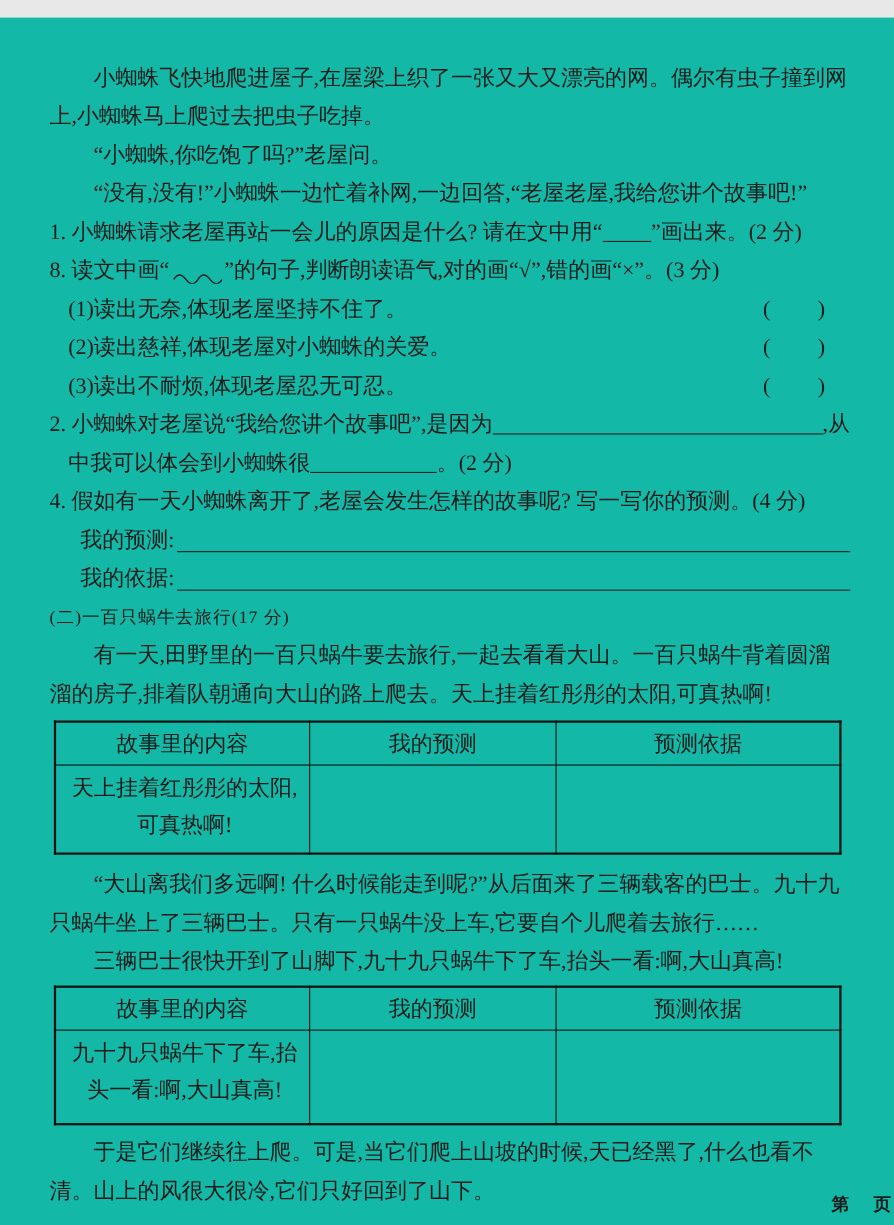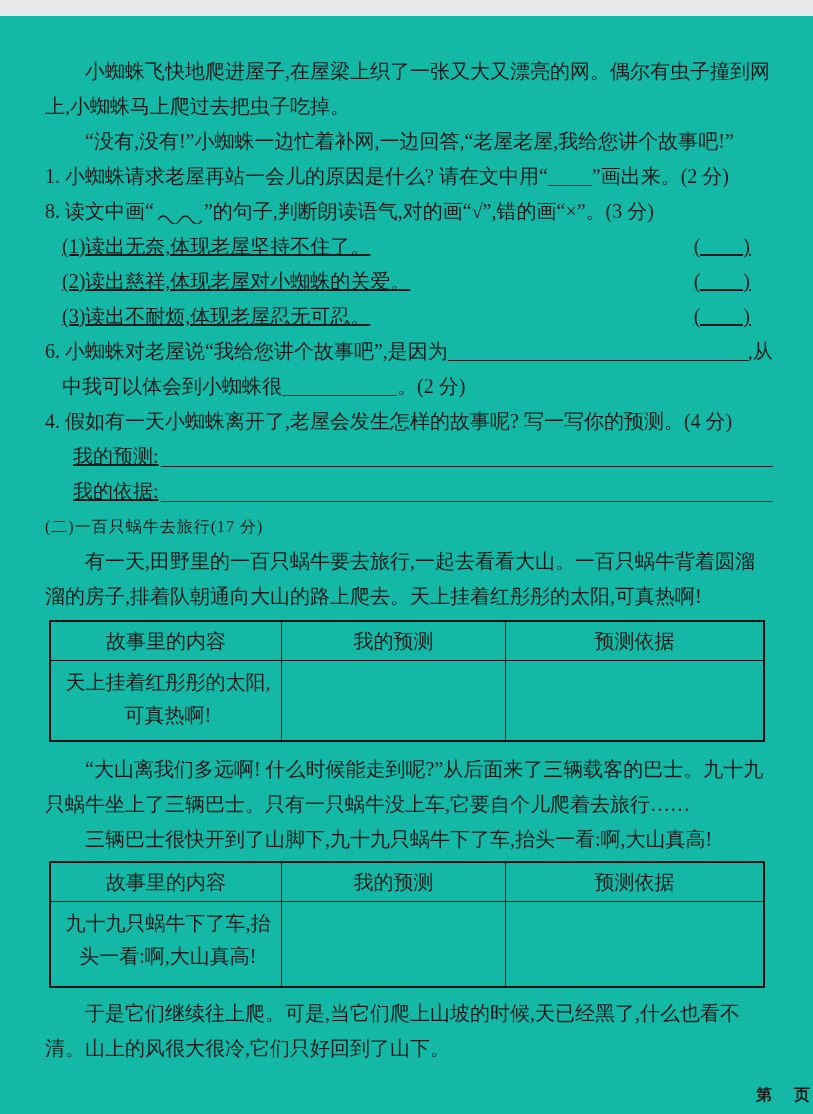--- a/index.html
+++ b/index.html
@@ -6,21 +6,21 @@
   .page{
     width:813px;height:1114px;background:#14b8a6;position:relative;
     font-family:"Liberation Serif","DejaVu Serif",serif;color:#1b1b1b;
     overflow:hidden;margin:16px auto;box-sizing:border-box;
   }
   .content{padding:38px 40px 0 45px;font-size:20px;}
   .line{height:35px;line-height:35px;white-space:nowrap;}
   .indent{padding-left:40px;}
   .sub{padding-left:17px;}
   .lab{padding-left:28px;}
-  .flexline{display:flex;align-items:center;text-decoration:underline;}
+  .flexline{display:flex;align-items:center;}
   .subq-text{flex:1;}
   .bracket{margin-right:22px;letter-spacing:1px;}
   .blank{display:inline-block;border-bottom:1.5px solid #222;height:17px;vertical-align:-3px;}
   .w44{width:44px;}
   .w300{width:300px;}
   .w115{width:115px;}
   .fill-blank{flex:1;border-bottom:1.5px solid #222;height:19px;margin-left:2px;}
   .wavy{display:inline-block;vertical-align:-6px;margin:0 2px;}
   .sec-title{text-align:left;font-weight:normal;font-size:16px;letter-spacing:1px;}
   table.ptable{
@@ -40,20 +40,21 @@
   }
 </style>
 </head>
 <body>
 
 <div class="page">
   <div class="content">
 
     <div class="line indent"><span>小蜘蛛飞快地爬进屋子,在屋梁上织了一张又大又漂亮的网。偶尔有虫子撞到网</span></div>
     <div class="line"><span>上,小蜘蛛马上爬过去把虫子吃掉。</span></div>
+    <div class="line indent"><span>“小蜘蛛,你吃饱了吗?”老屋问。</span></div>
     <div class="line indent"><span>“没有,没有!”小蜘蛛一边忙着补网,一边回答,“老屋老屋,我给您讲个故事吧!”</span></div>
 
     <div class="line">
       <span>1. 小蜘蛛请求老屋再站一会儿的原因是什么? 请在文中用“</span><span class="blank w44"></span><span>”画出来。(2 分)</span>
     </div>
 
     <div class="line">
       <span>8. 读文中画“</span><span class="wavy"><svg width="46" height="11" viewBox="0 0 46 11">
             <path d="M2,7 q5,-8 11,0 t11,0 t11,0 t11,0" fill="none" stroke="#222" stroke-width="1.4"></path>
           </svg></span><span>”的句子,判断朗读语气,对的画“√”,错的画“×”。(3 分)</span>
@@ -66,21 +67,21 @@
     <div class="line sub flexline">
       <span class="subq-text">(2)读出慈祥,体现老屋对小蜘蛛的关爱。</span>
       <span class="bracket">(　　)</span>
     </div>
     <div class="line sub flexline">
       <span class="subq-text">(3)读出不耐烦,体现老屋忍无可忍。</span>
       <span class="bracket">(　　)</span>
     </div>
 
     <div class="line">
-      <span>6. 小蜘蛛对老屋说“我给您讲个故事吧”,是因为</span><span class="blank w300"></span><span>,从</span>
+      <span>2. 小蜘蛛对老屋说“我给您讲个故事吧”,是因为</span><span class="blank w300"></span><span>,从</span>
     </div>
     <div class="line sub">
       <span>中我可以体会到小蜘蛛很</span><span class="blank w115"></span><span>。(2 分)</span>
     </div>
 
     <div class="line"><span>4. 假如有一天小蜘蛛离开了,老屋会发生怎样的故事呢? 写一写你的预测。(4 分)</span></div>
     <div class="line lab flexline">
       <span>我的预测:</span>
       <span class="fill-blank"></span>
     </div>

